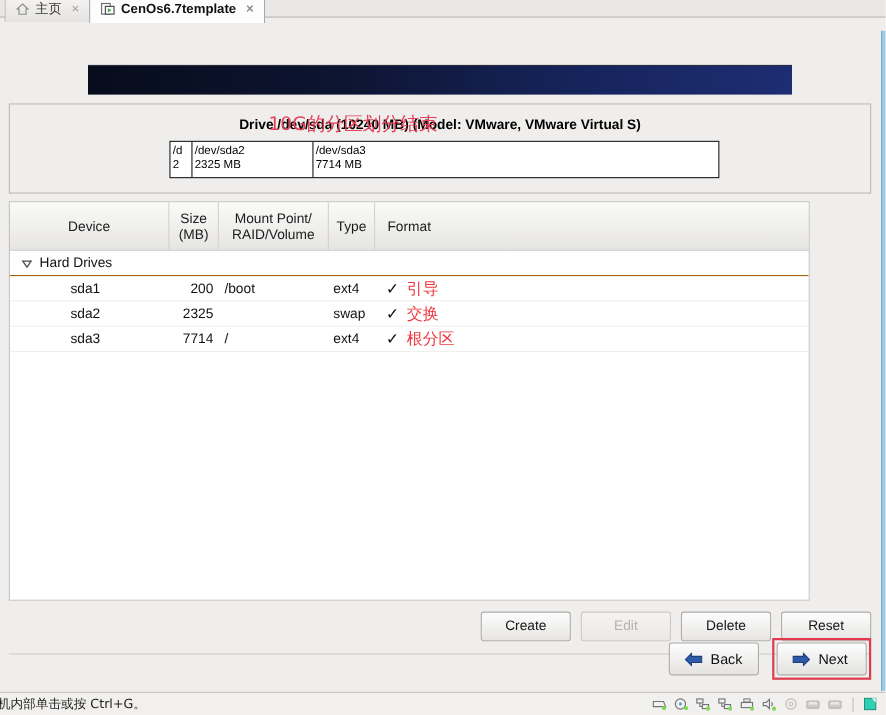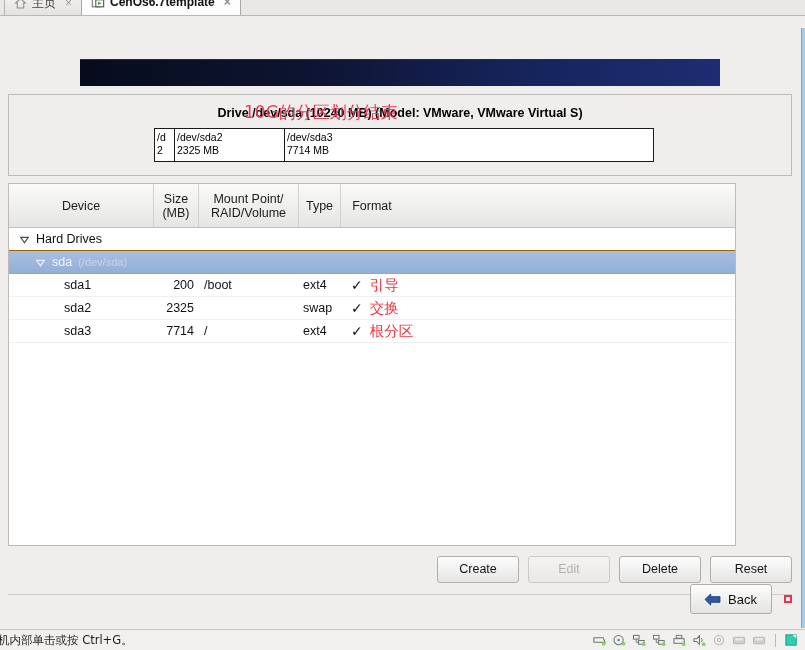--- a/index.html
+++ b/index.html
@@ -12,21 +12,21 @@
     color: #1b1b1b;
     overflow: hidden;
     position: relative;
   }
 
   
   .tabstrip {
     position: absolute; left: 0; top: 0; width: 805px; height: 16px;
     background: #e9e8e6;
     border-bottom: 1px solid #b9b8b6;
-    display: flex; align-items: flex-end;
+    display: flex; align-items: center;
   }
   .tab {
     height: 25px;
     display: flex; align-items: center; gap: 5px;
     padding: 0 7px 0 9px;
     font-size: 12px;
     border: 1px solid #b4b3b1;
     border-bottom: none;
     border-radius: 3px 3px 0 0;
     background: linear-gradient(#f6f5f4, #e4e3e1);
@@ -322,31 +322,20 @@
         <div class="cell-device indent-0">
           <span class="twisty">
             <svg width="13" height="13" viewBox="0 0 12 12">
               <path d="M2.5 4 L9.5 4 L6 9 Z" fill="none" stroke="#4a4a4a" stroke-width="1.1"></path>
             </svg>
           </span>
           <span>Hard Drives</span>
         </div>
       </div>
 
-      <div class="trow selected">
-        <div class="cell-device indent-1">
-          <span class="twisty">
-            <svg width="13" height="13" viewBox="0 0 12 12">
-              <path d="M2.5 4 L9.5 4 L6 9 Z" fill="none" stroke="#e8eef8" stroke-width="1.2"></path>
-            </svg>
-          </span>
-          <span>sda</span>
-          <span class="dim-path">(/dev/sda)</span>
-        </div>
-      </div>
 
       <div class="trow plain">
         <div class="cell-device indent-2">
           <span>sda1</span>
         </div>
         <div class="cell-size">200</div>
         <div class="cell-mount">/boot</div>
         <div class="cell-type">ext4</div>
         <div class="cell-format">
           <span class="check">✓</span>
@@ -396,20 +385,28 @@
   <div class="nav-row">
     <div class="navbtn">
       <span class="arrow">
         <svg width="17" height="13" viewBox="0 0 18 14">
           <path d="M7 1 L7 4 L17 4 L17 10 L7 10 L7 13 L1 7 Z" fill="#2c5aa8" stroke="#1b3d78" stroke-width="1"></path>
         </svg>
       </span>
       <span>Back</span>
     </div>
     <div class="next-wrap">
+      <div class="navbtn">
+        <span class="arrow">
+          <svg width="17" height="13" viewBox="0 0 18 14">
+            <path d="M11 1 L11 4 L1 4 L1 10 L11 10 L11 13 L17 7 Z" fill="#2c5aa8" stroke="#1b3d78" stroke-width="1"></path>
+          </svg>
+        </span>
+        <span>Next</span>
+      </div>
       <div class="next-box"></div>
     </div>
   </div>
 
 </div>
 
 <div class="vm-right-border"></div>
 
 <div class="statusbar">
   <div class="status-text">机内部单击或按 Ctrl+G。</div>

